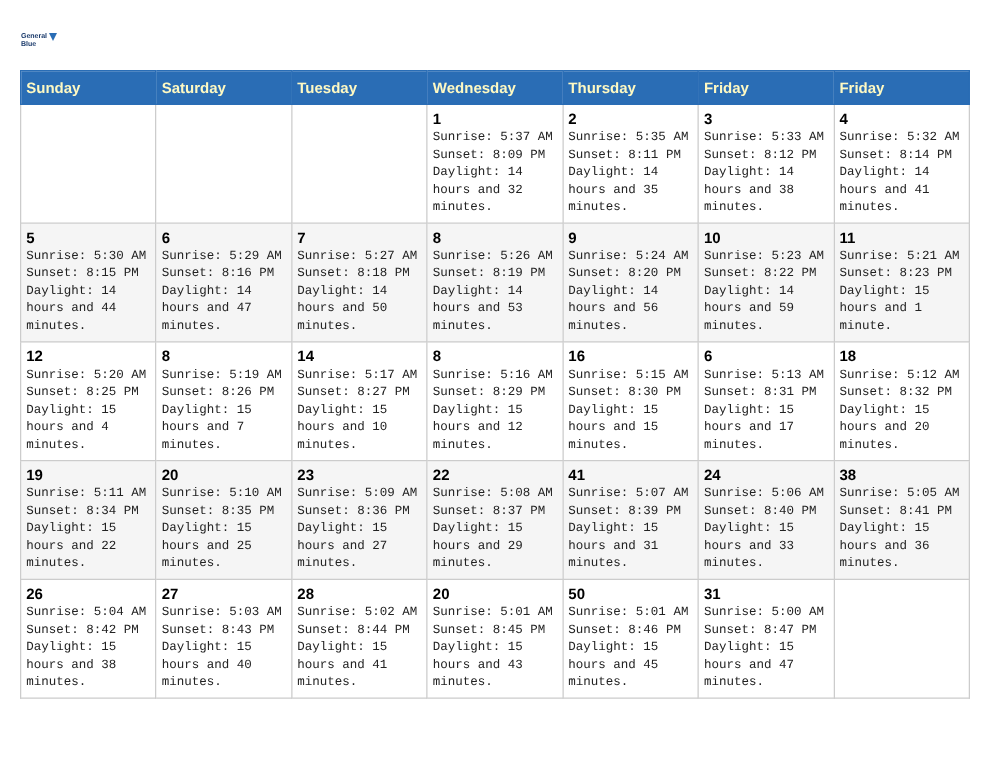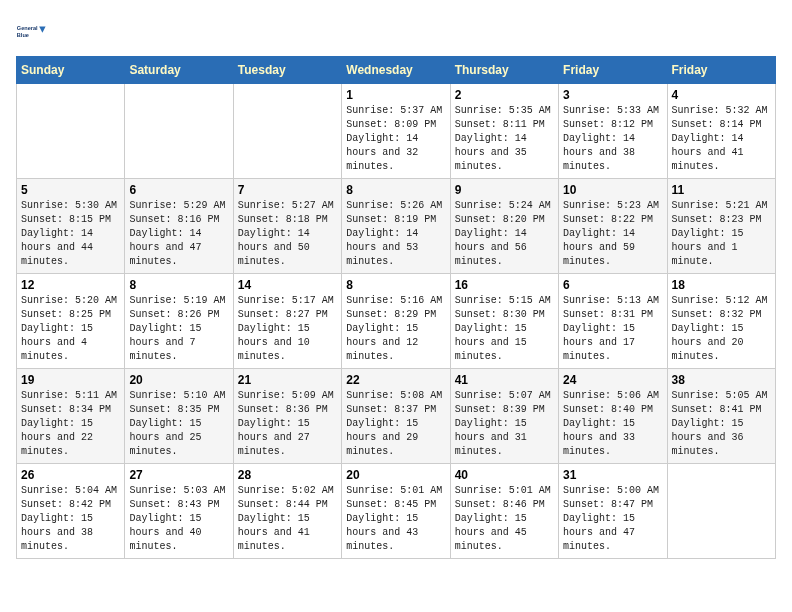--- a/index.html
+++ b/index.html
@@ -194,21 +194,21 @@
       <tr>
         <td>
           <div class="day-num">19</div>
           <div class="day-info">Sunrise: 5:11 AM<br>Sunset: 8:34 PM<br>Daylight: 15 hours and 22 minutes.</div>
         </td>
         <td>
           <div class="day-num">20</div>
           <div class="day-info">Sunrise: 5:10 AM<br>Sunset: 8:35 PM<br>Daylight: 15 hours and 25 minutes.</div>
         </td>
         <td>
-          <div class="day-num">21</div>
+          <div class="day-num">23</div>
           <div class="day-info">Sunrise: 5:09 AM<br>Sunset: 8:36 PM<br>Daylight: 15 hours and 27 minutes.</div>
         </td>
         <td>
           <div class="day-num">22</div>
           <div class="day-info">Sunrise: 5:08 AM<br>Sunset: 8:37 PM<br>Daylight: 15 hours and 29 minutes.</div>
         </td>
         <td>
           <div class="day-num">41</div>
           <div class="day-info">Sunrise: 5:07 AM<br>Sunset: 8:39 PM<br>Daylight: 15 hours and 31 minutes.</div>
         </td>
@@ -232,21 +232,21 @@
         </td>
         <td>
           <div class="day-num">28</div>
           <div class="day-info">Sunrise: 5:02 AM<br>Sunset: 8:44 PM<br>Daylight: 15 hours and 41 minutes.</div>
         </td>
         <td>
           <div class="day-num">20</div>
           <div class="day-info">Sunrise: 5:01 AM<br>Sunset: 8:45 PM<br>Daylight: 15 hours and 43 minutes.</div>
         </td>
         <td>
-          <div class="day-num">40</div>
+          <div class="day-num">50</div>
           <div class="day-info">Sunrise: 5:01 AM<br>Sunset: 8:46 PM<br>Daylight: 15 hours and 45 minutes.</div>
         </td>
         <td>
           <div class="day-num">31</div>
           <div class="day-info">Sunrise: 5:00 AM<br>Sunset: 8:47 PM<br>Daylight: 15 hours and 47 minutes.</div>
         </td>
         <td class="empty-cell"></td>
       </tr>
     </tbody>
 </table>

